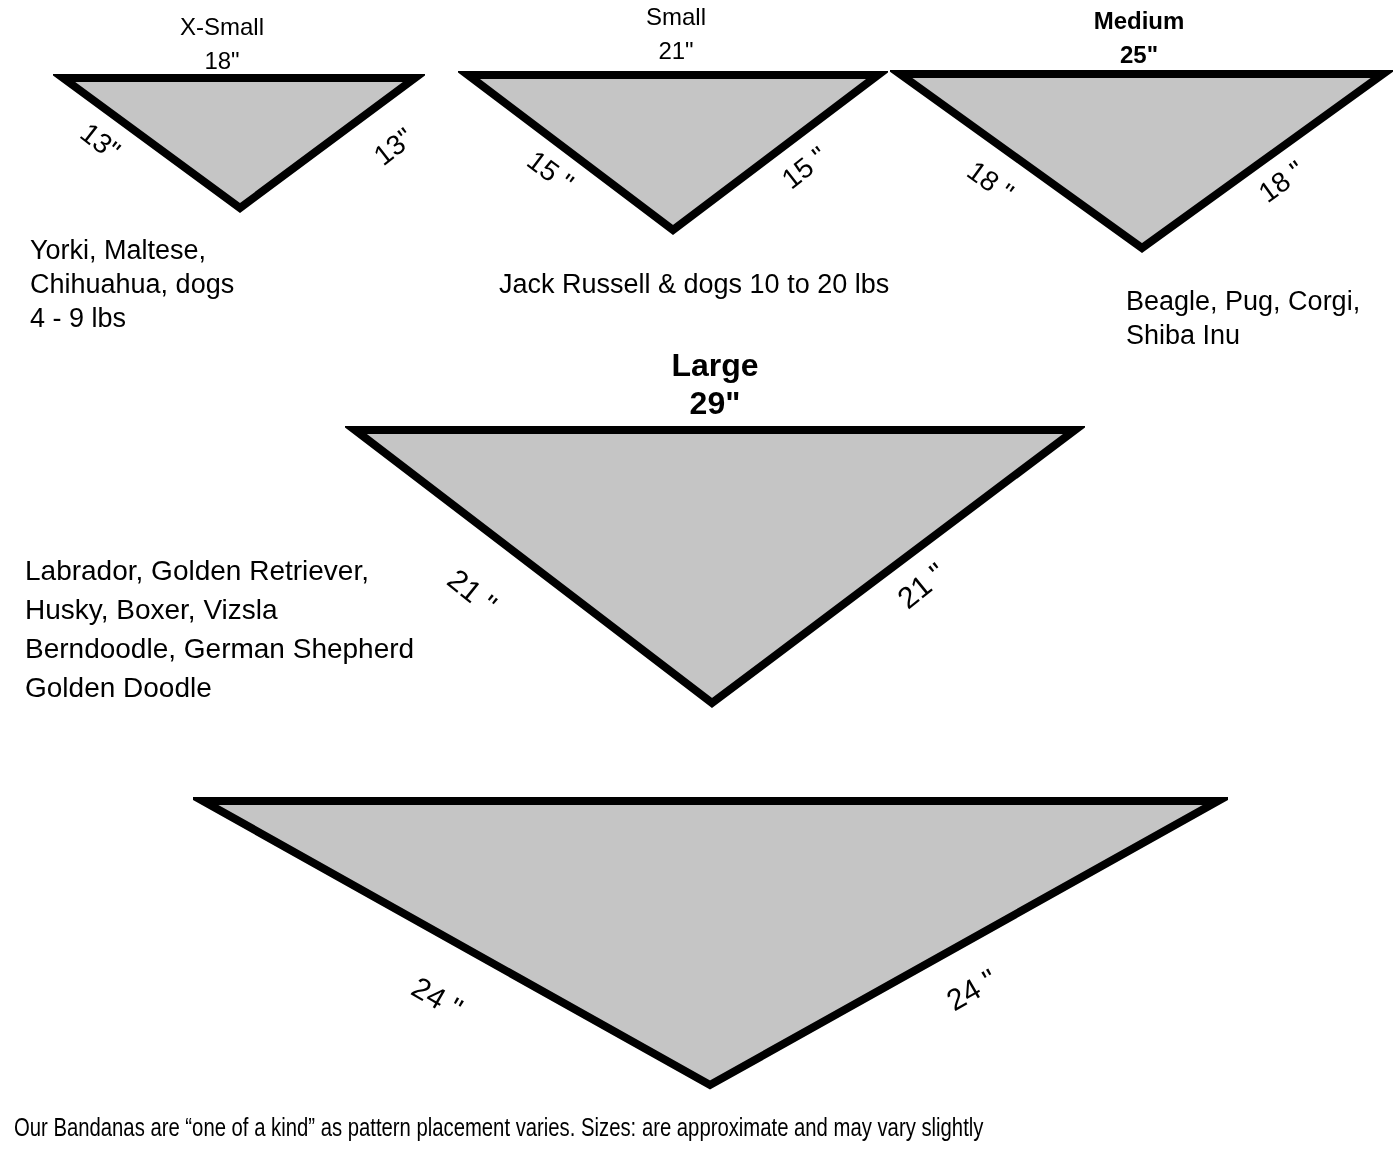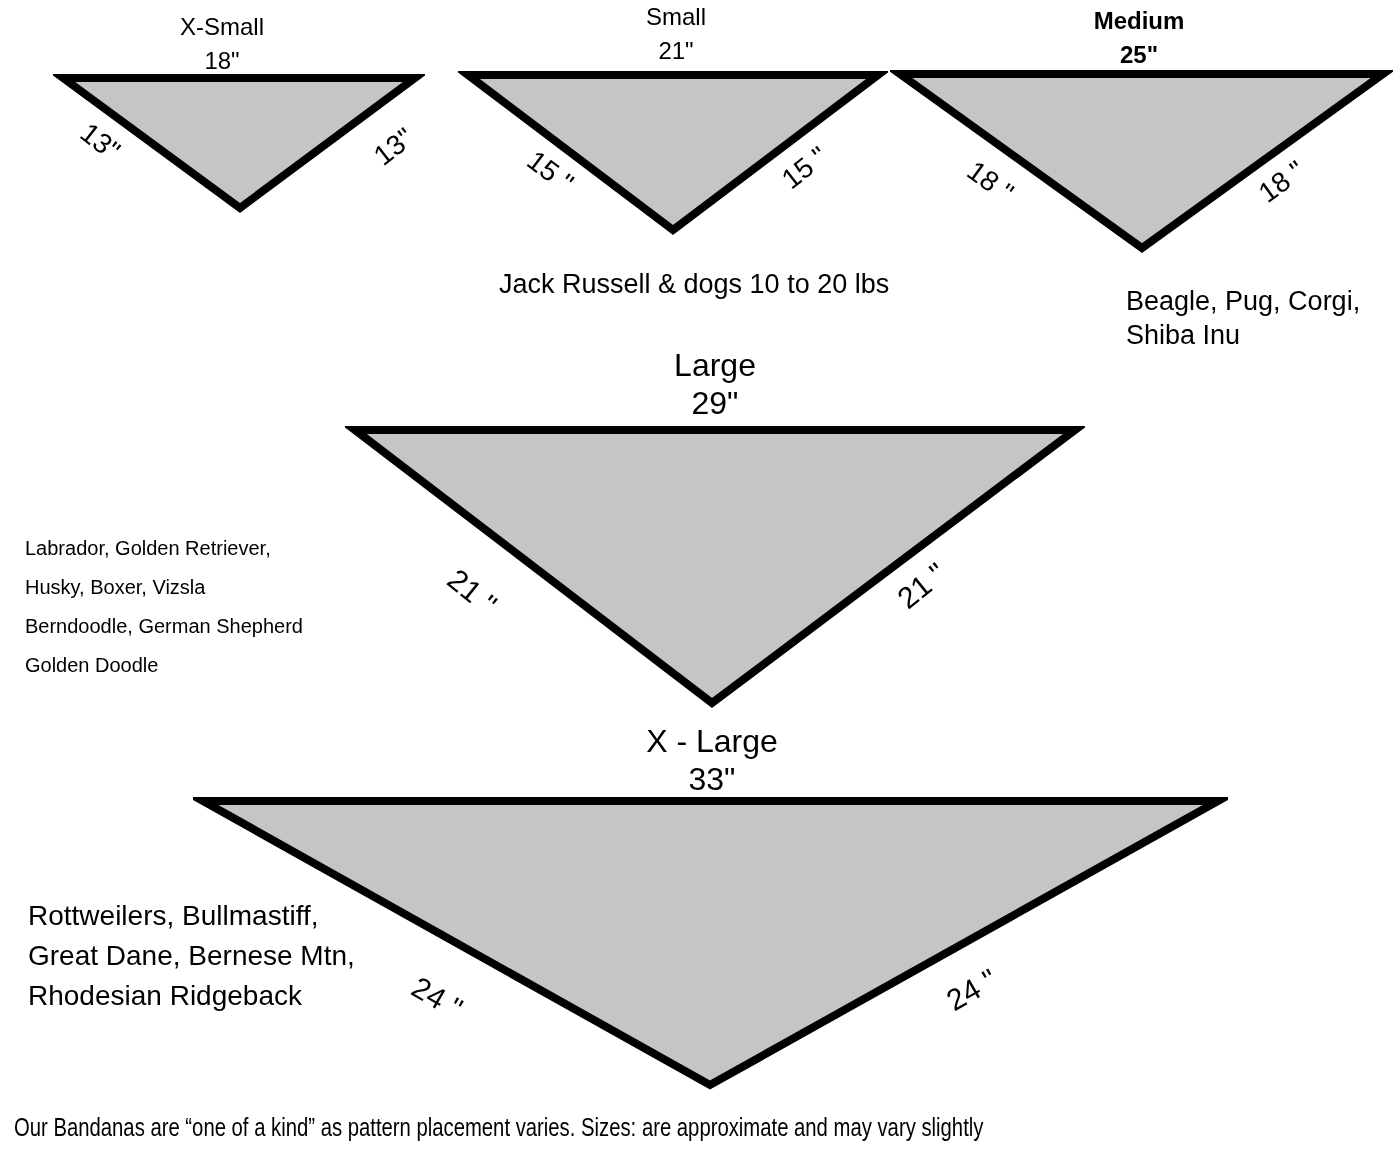--- a/index.html
+++ b/index.html
@@ -5,30 +5,30 @@
   html,body { margin:0; padding:0; background:#ffffff; }
   .canvas {
     position:relative; width:1398px; height:1159px; background:#ffffff;
     font-family:"Liberation Sans", sans-serif; color:#000; overflow:hidden;
   }
   .abs { position:absolute; }
   .size-title {
     text-align:center; font-size:24px; line-height:34px;
     transform:translateX(-50%); white-space:nowrap;
   }
-  .size-title.big { font-size:32px; line-height:38px; }
+  .size-title.big { font-size:32px; line-height:38px;font-weight:bold; }
   .tri { position:absolute; display:block; }
   .tri polygon { fill:#c5c5c5; stroke:#000000; stroke-width:8; stroke-miterlimit:10; }
   .side-label {
     position:absolute; font-size:28px; white-space:pre;
     transform:translate(-50%,-50%) rotate(var(--r));
   }
   .side-label.big { font-size:30px; }
   .breeds { position:absolute; font-size:27px; line-height:34px; white-space:pre-line; }
-  .breeds.mid { font-size:20px; line-height:39px; }
+  .breeds.mid { font-size:28px; line-height:39px;margin-top:22px; }
   .breeds.xl  { font-size:28px; line-height:40px; }
   .rolled-note {
     position:absolute; font-size:30px; font-weight:bold; line-height:37px; white-space:pre-line;
   }
   .disclaimer {
     position:absolute; font-size:26px; white-space:nowrap;
     transform:scaleX(0.78); transform-origin:left top;
   }
 </style>
 </head>
@@ -38,20 +38,23 @@
 
   <div class="abs size-title" style="left:222px; top:10px;">
     <div>X-Small</div>
     <div>18"</div>
   </div>
   <svg class="tri" style="left:53px; top:68px;" width="372" height="150" viewBox="0 0 372 150">
     <polygon points="10,10 362,10 187,140"></polygon>
   </svg>
   <div class="side-label" style="left:100px; top:142px; --r:38deg;">13"</div>
   <div class="side-label" style="left:394px; top:147px; --r:-38deg;">13"</div>
+  <div class="breeds" style="left:30px; top:233px;">Yorki, Maltese,
+Chihuahua, dogs
+4 - 9 lbs</div>
 
   <div class="abs size-title" style="left:676px; top:0;">
     <div>Small</div>
     <div>21"</div>
   </div>
   <svg class="tri" style="left:458px; top:65px;" width="430" height="175" viewBox="0 0 430 175">
     <polygon points="10,10 420,10 215,165"></polygon>
   </svg>
   <div class="side-label" style="left:550px; top:172px; --r:37deg;">15 "</div>
   <div class="side-label" style="left:805px; top:168px; --r:-38deg;">15 "</div>
@@ -76,29 +79,22 @@
   <svg class="tri" style="left:345px; top:420px;" width="740" height="293" viewBox="0 0 740 293">
     <polygon points="10,10 730,10 367,283"></polygon>
   </svg>
   <div class="side-label big" style="left:472px; top:592px; --r:39deg;">21 "</div>
   <div class="side-label big" style="left:922px; top:586px; --r:-39deg;">21 "</div>
   <div class="breeds mid" style="left:25px; top:529px;">Labrador, Golden Retriever,
 Husky, Boxer, Vizsla
 Berndoodle, German Shepherd
 Golden Doodle</div>
 
-  <div class="abs size-title big" style="left:712px; top:722px;">
-    <div>X - Large</div>
-    <div>33"</div>
-  </div>
   <svg class="tri" style="left:193px; top:791px;" width="1035" height="304" viewBox="0 0 1035 304">
     <polygon points="10,10 1025,10 517,294"></polygon>
   </svg>
   <div class="side-label big" style="left:437px; top:998px; --r:30deg;">24 "</div>
   <div class="side-label big" style="left:972px; top:990px; --r:-30deg;">24 "</div>
-  <div class="breeds xl" style="left:28px; top:896px;">Rottweilers, Bullmastiff,
-Great Dane, Bernese Mtn,
-Rhodesian Ridgeback</div>
 
 
   <div class="disclaimer" style="left:14px; top:1112px;">Our Bandanas are “one of a kind” as pattern placement varies. Sizes: are approximate and may vary slightly</div>
 
 </div>
 
 </body></html>

